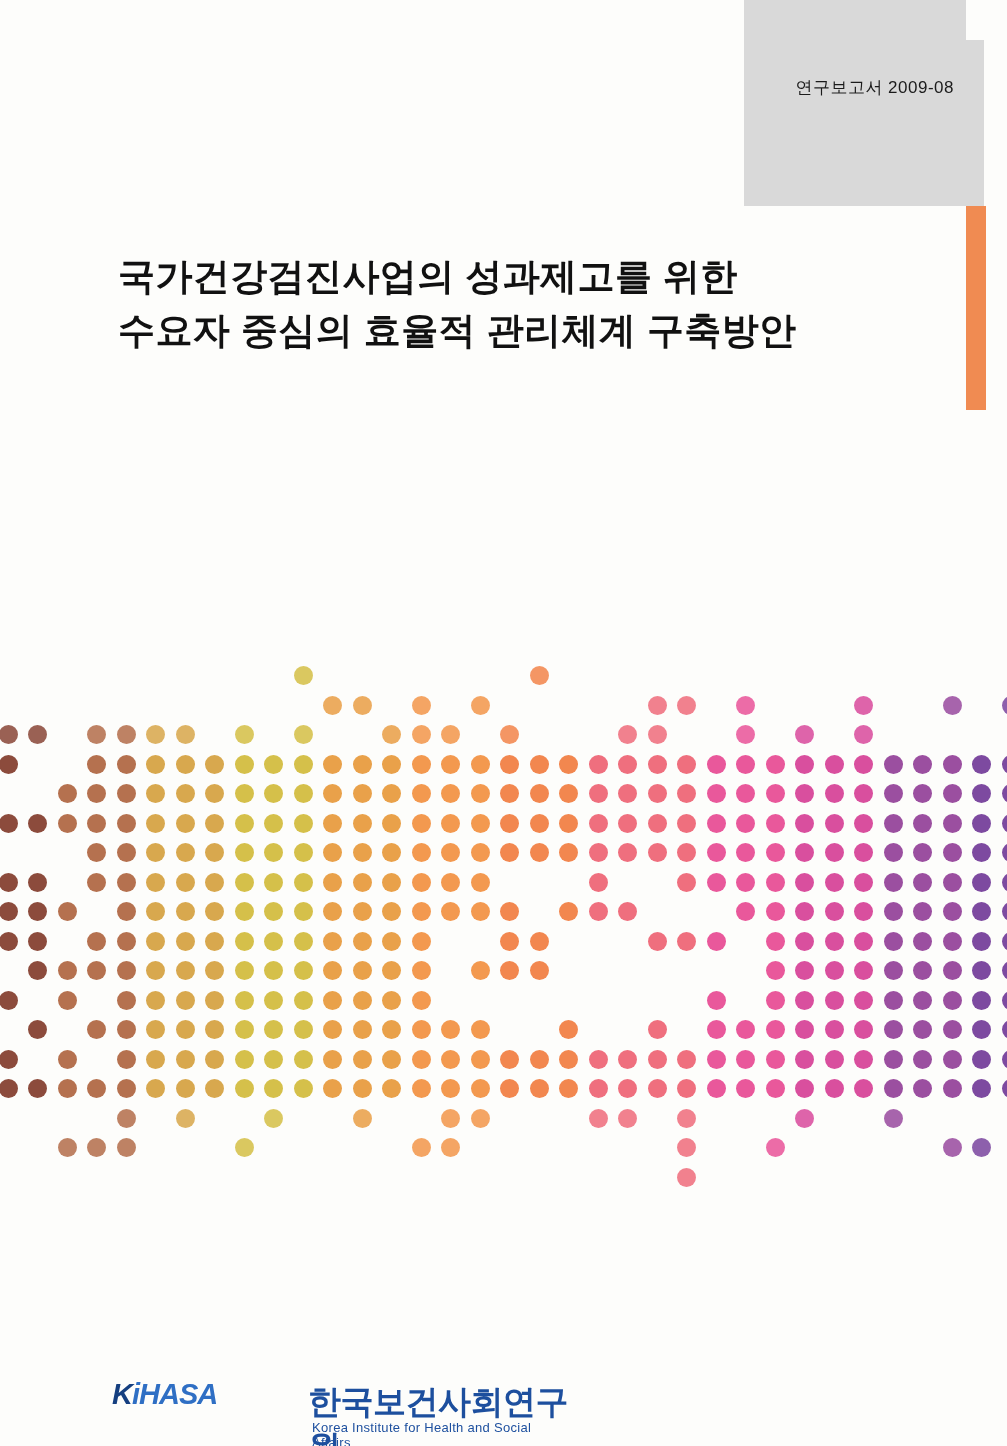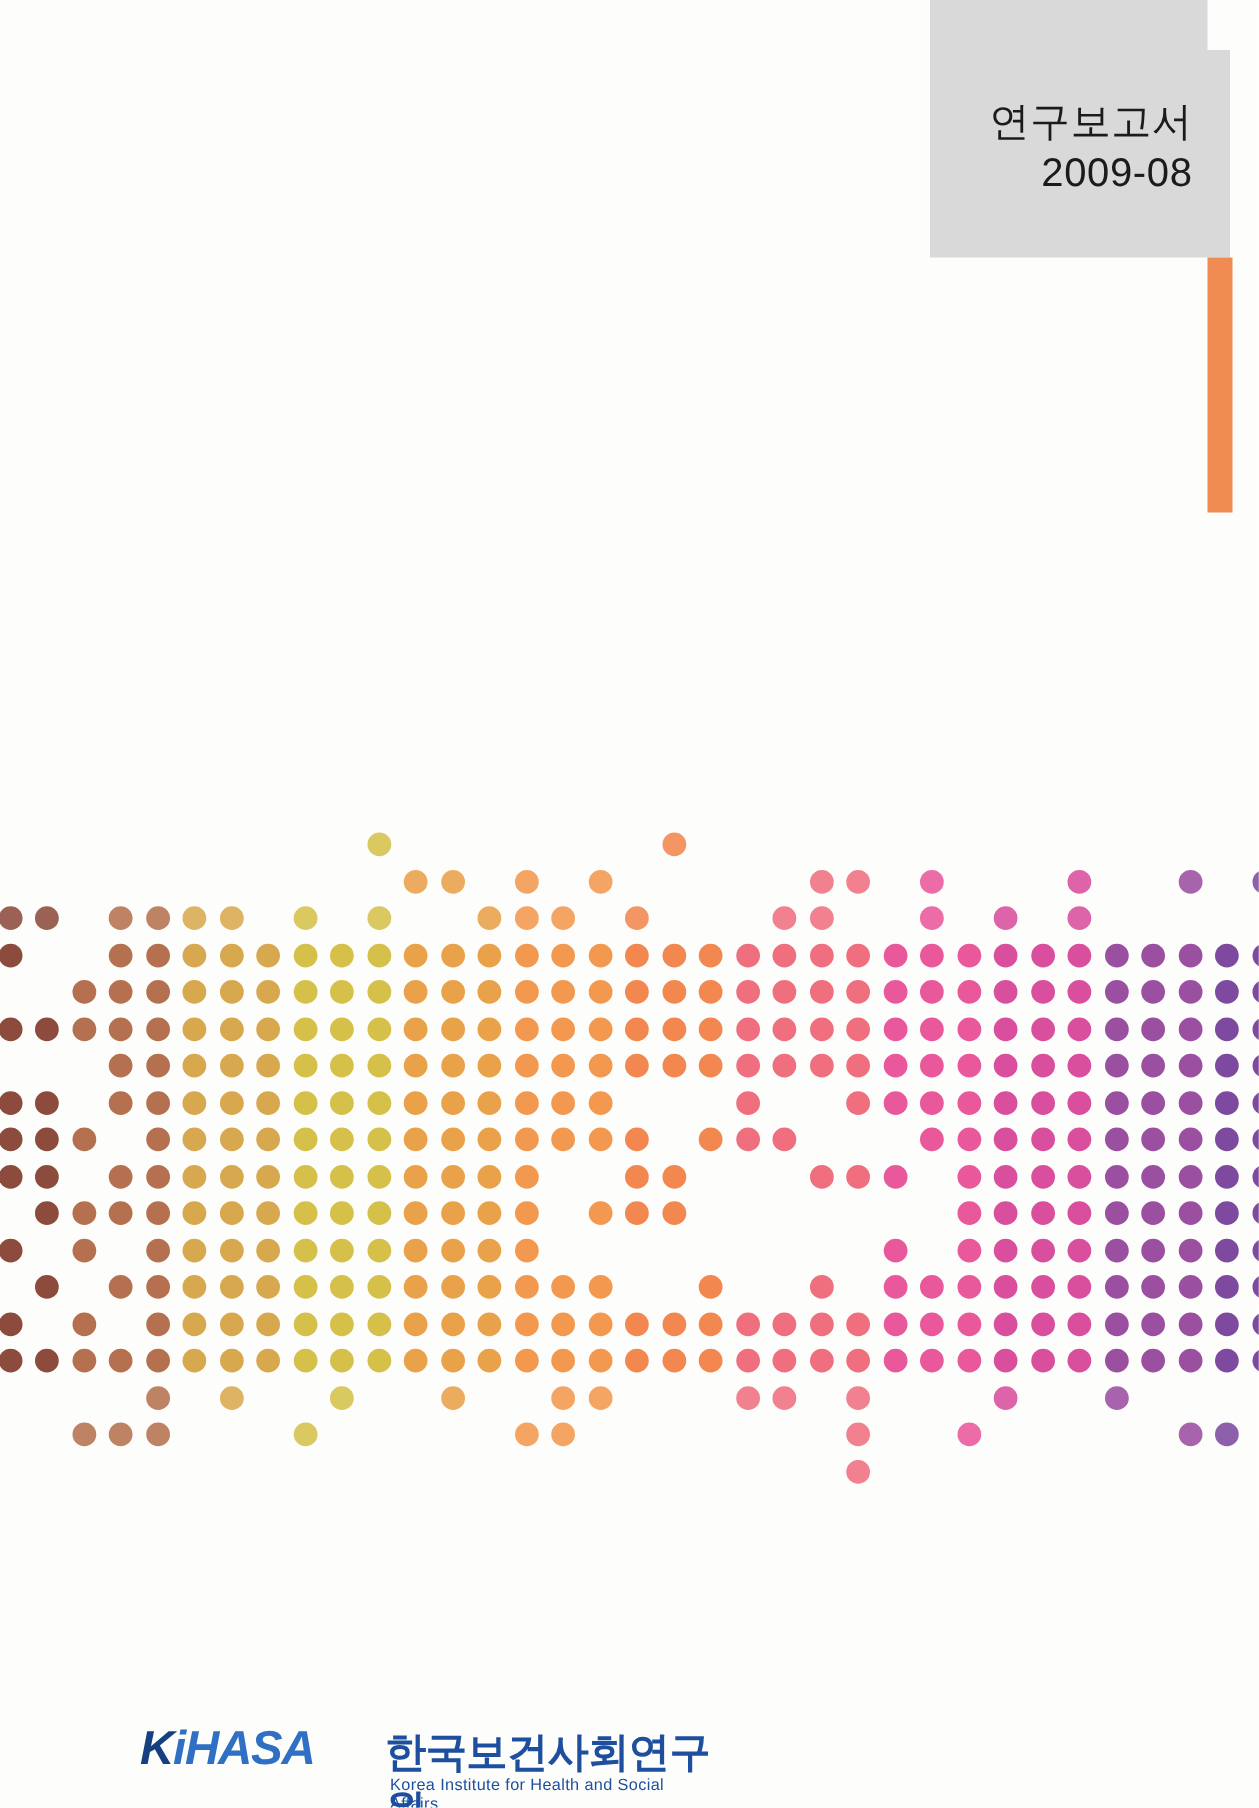--- a/index.html
+++ b/index.html
@@ -47,21 +47,21 @@
     height: 204px;
     background: #f08b52;
   }
 
   .report-number {
     position: absolute;
     left: 744px;
     top: 76px;
     width: 210px;
     text-align: right;
-    font-size: 32px;
+    font-size: 17px;
     letter-spacing: 0.5px;
     color: #1b1b1b;
     font-family: "Liberation Sans", sans-serif;
   }
 
   
   .title-block {
     position: absolute;
     left: 118px;
     top: 250px;
@@ -103,21 +103,21 @@
     position: absolute;
     left: 112px;
     top: 1378px;
     width: 460px;
     height: 62px;
   }
   .kihasa-mark {
     position: absolute;
     left: 0px;
     top: 0px;
-    font-size: 38px;
+    font-size: 29px;
     font-weight: bold;
     font-style: italic;
     letter-spacing: -1px;
     color: #1d4f9e;
     font-family: "Liberation Sans", sans-serif;
   }
   .kihasa-mark .accent { color: #2f6fc4; }
   .kihasa-mark .dark { color: #153f80; }
   .logo-ko {
     position: absolute;
@@ -142,20 +142,22 @@
 
 <div class="page">
 
   <div class="corner-grey"></div>
   <div class="corner-grey-notch"></div>
   <div class="corner-orange"></div>
 
   <div class="report-number">연구보고서 2009-08</div>
 
   <div class="title-block">
+    <div class="title-line">국가건강검진사업의 성과제고를 위한</div>
+    <div class="title-line">수요자 중심의 효율적 관리체계 구축방안</div>
   </div>
 
 
   <div class="dots" id="dot-field">
       <div class="dot" style="left: 293.5px; top: 26px; width: 19px; height: 19px; background: rgb(213, 192, 74); opacity: 0.88;"></div>
       <div class="dot" style="left: 529.5px; top: 26px; width: 19px; height: 19px; background: rgb(242, 135, 79); opacity: 0.88;"></div>
       <div class="dot" style="left: 323px; top: 55.5px; width: 19px; height: 19px; background: rgb(233, 161, 74); opacity: 0.88;"></div>
       <div class="dot" style="left: 352.5px; top: 55.5px; width: 19px; height: 19px; background: rgb(233, 161, 74); opacity: 0.88;"></div>
       <div class="dot" style="left: 411.5px; top: 55.5px; width: 19px; height: 19px; background: rgb(243, 153, 79); opacity: 0.88;"></div>
       <div class="dot" style="left: 470.5px; top: 55.5px; width: 19px; height: 19px; background: rgb(243, 153, 79); opacity: 0.88;"></div>

